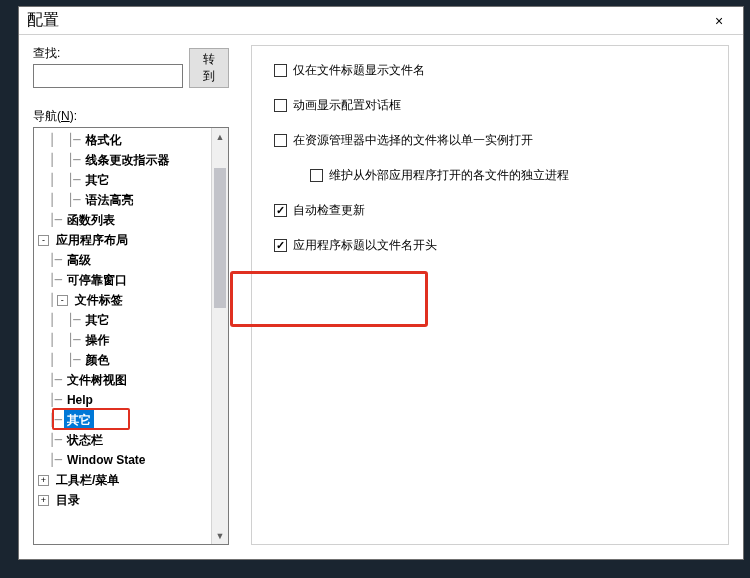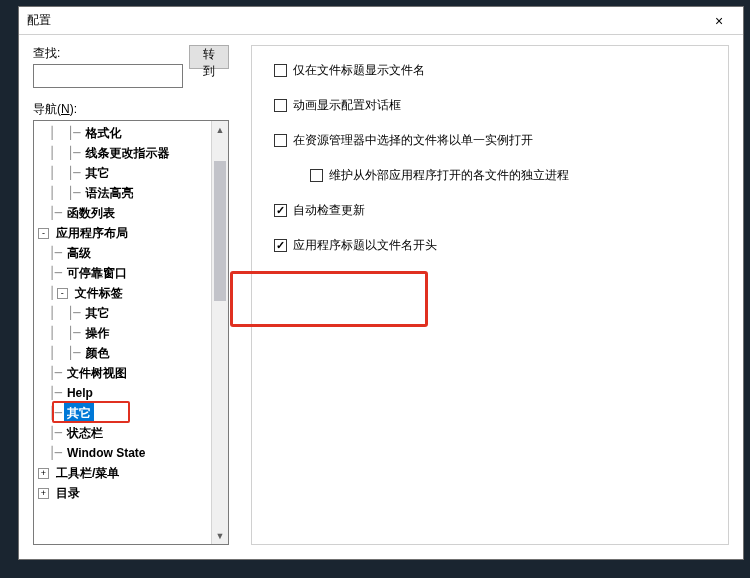--- a/index.html
+++ b/index.html
@@ -24,45 +24,45 @@
     display: flex;
     flex-direction: column;
   }
   .titlebar {
     height: 28px;
     border-bottom: 1px solid #d0d0d0;
     display: flex;
     align-items: center;
     padding: 0 8px;
   }
-  .titlebar .title { flex: 1; font-size: 12px; font-family: Liberation Serif, serif; }
+  .titlebar .title { flex: 1; font-size: 16px; font-family: Liberation Serif, serif; }
   .titlebar .close {
     width: 32px; height: 24px;
     display: flex; align-items: center; justify-content: center;
     cursor: pointer;
     font-size: 14px;
   }
   .body {
     flex: 1;
     display: flex;
     padding: 10px 14px 14px 14px;
     gap: 22px;
   }
   .leftcol { width: 196px; display: flex; flex-direction: column; }
-  .find-row { display: flex; align-items: flex-start; gap: 6px; margin-bottom: 5px; }
+  .find-row { display: flex; align-items: flex-end; gap: 6px; margin-bottom: 12px; }
   .find-row .lblblock { display: flex; flex-direction: column; }
   .find-label { margin-bottom: 2px; }
   .find-input {
     width: 150px; height: 24px;
     border: 1px solid #7a7a7a;
     padding: 2px 4px;
     font-size: 12px;
   }
   .goto-btn {
-    height: 24px; padding: 0 8px;
+    height: 40px; padding: 0 8px;
     background: #e1e1e1;
     border: 1px solid #adadad;
     cursor: pointer;
     font-size: 12px;
   }
   .nav-label { margin: 8px 0 2px 0; }
   .nav-label u { text-decoration: underline; }
   .tree-wrap {
     flex: 1;
     border: 1px solid #7a7a7a;

